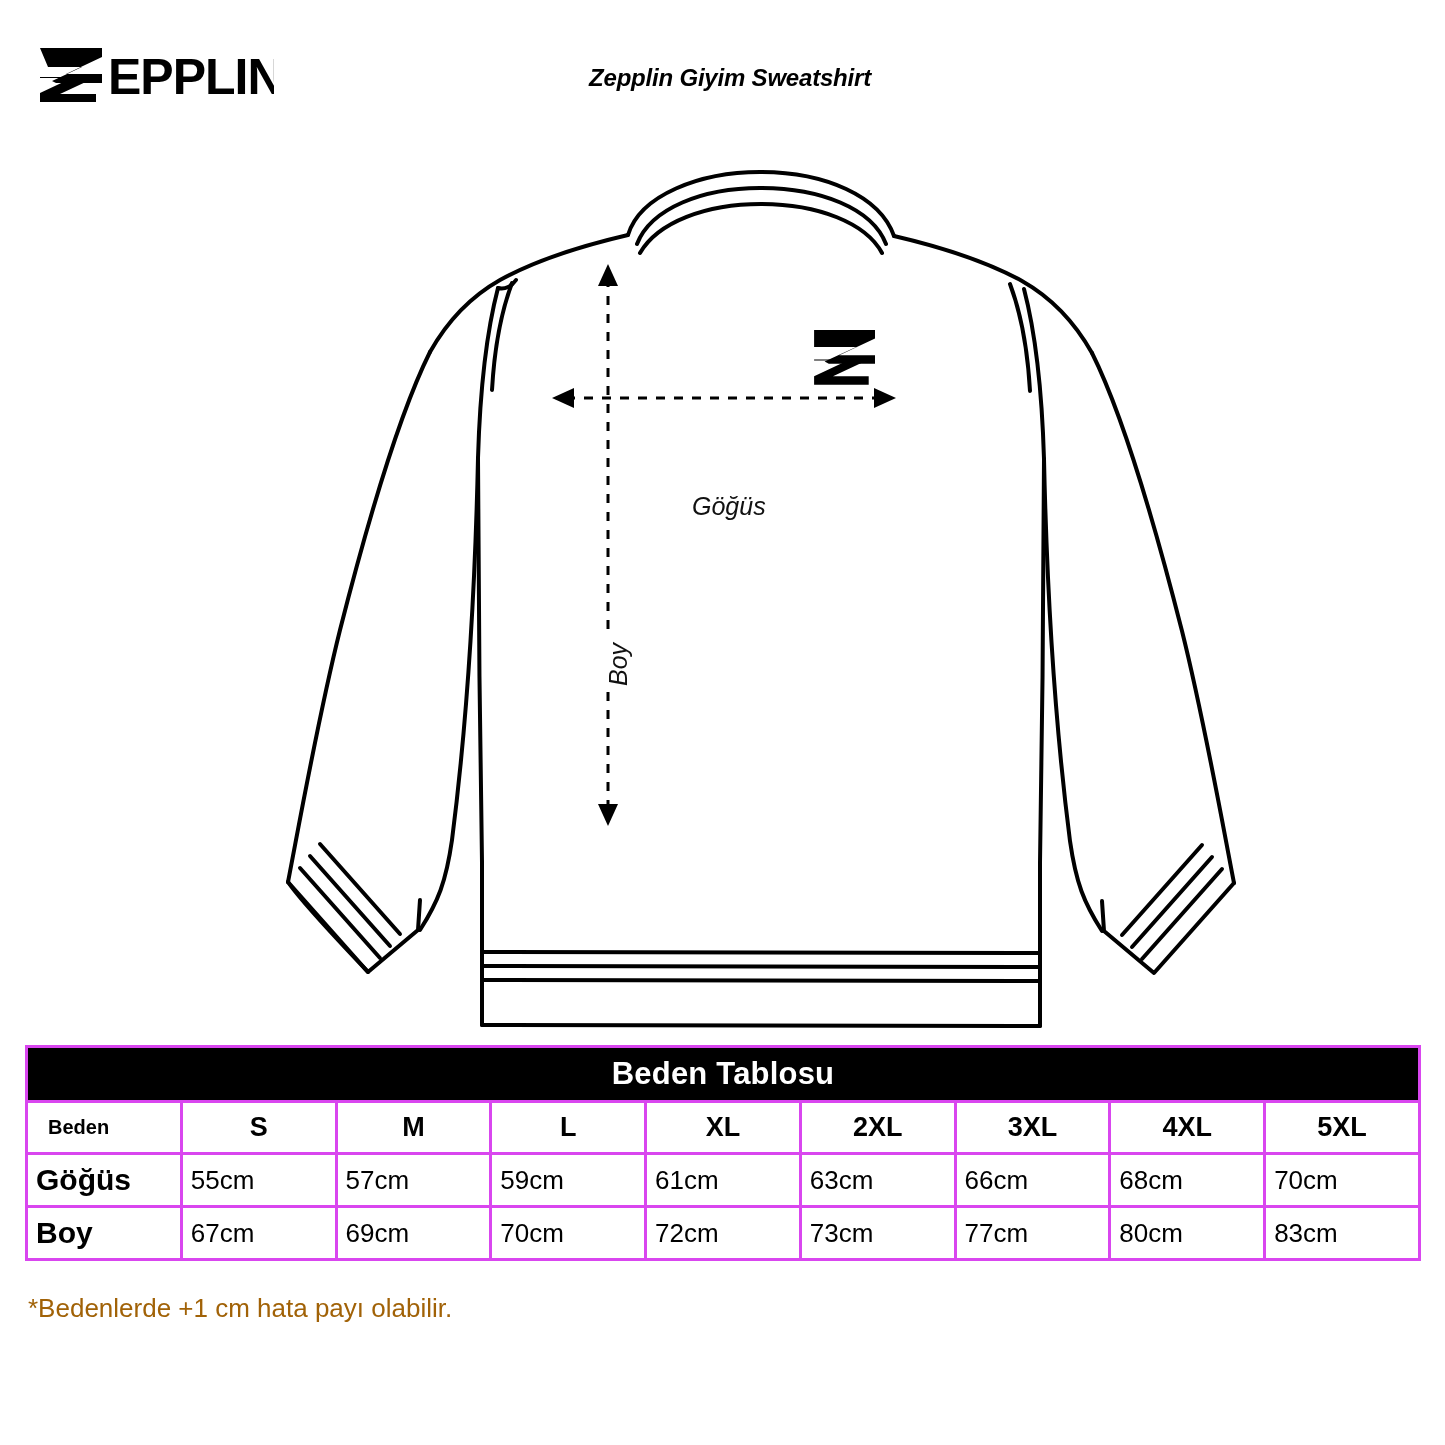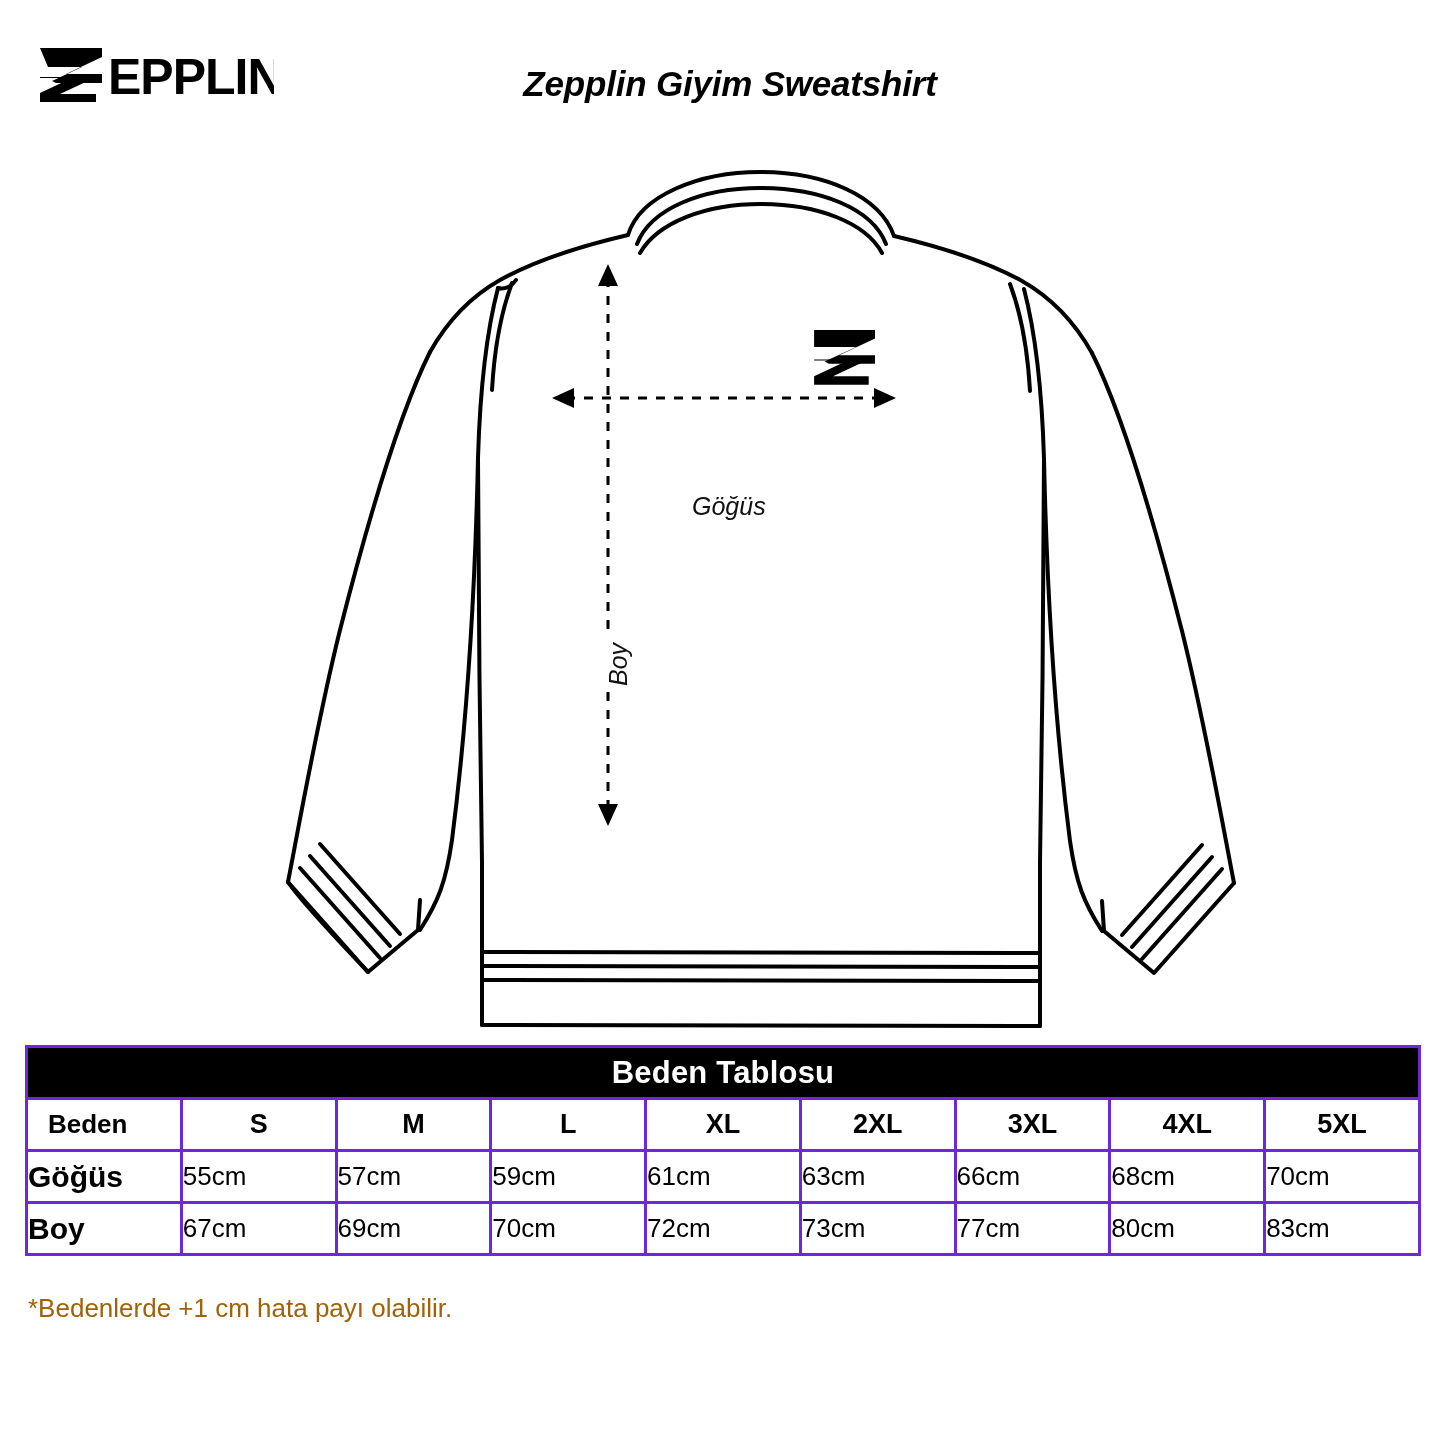--- a/index.html
+++ b/index.html
@@ -32,21 +32,21 @@
     width: 240px;
     height: 62px;
   }
   .brand-logo svg { display: block; }
   .page-title {
     position: absolute;
     left: 420px;
     top: 64px;
     width: 620px;
     text-align: center;
-    font-size: 35px;
+    font-size: 24px;
     font-style: italic;
     letter-spacing: -0.2px;
     white-space: nowrap;
   }
   .page-title .t-light { font-weight: 600; }
   .page-title .t-bold { font-weight: 800; }
 
   
   .illustration {
     position: absolute;
@@ -85,41 +85,41 @@
     left: 25px;
     top: 1045px;
     width: 1396px;
   }
   table.size-table {
     border-collapse: collapse;
     width: 1396px;
     table-layout: fixed;
   }
   table.size-table th, table.size-table td {
-    border: 3px solid #6d28d9;
-    padding: 0;
+    border: 3px solid #d946ef;
+    padding: 8px;
     height: 52px;
   }
   .tbl-title-row th {
     background: #000;
     color: #fff;
     font-size: 31px;
     font-weight: 700;
     text-align: center;
     height: 60px;
     letter-spacing: 0.2px;
   }
   .hdr-row th {
     font-size: 27px;
     font-weight: 700;
     text-align: center;
     height: 56px;
   }
   .hdr-row th.rowhead {
-    font-size: 26px;
+    font-size: 20px;
     text-align: left;
     padding-left: 20px;
   }
   td.rowhead {
     font-size: 30px;
     font-weight: 700;
     text-align: left;
     padding-left: 20px;
   }
   td.val {

